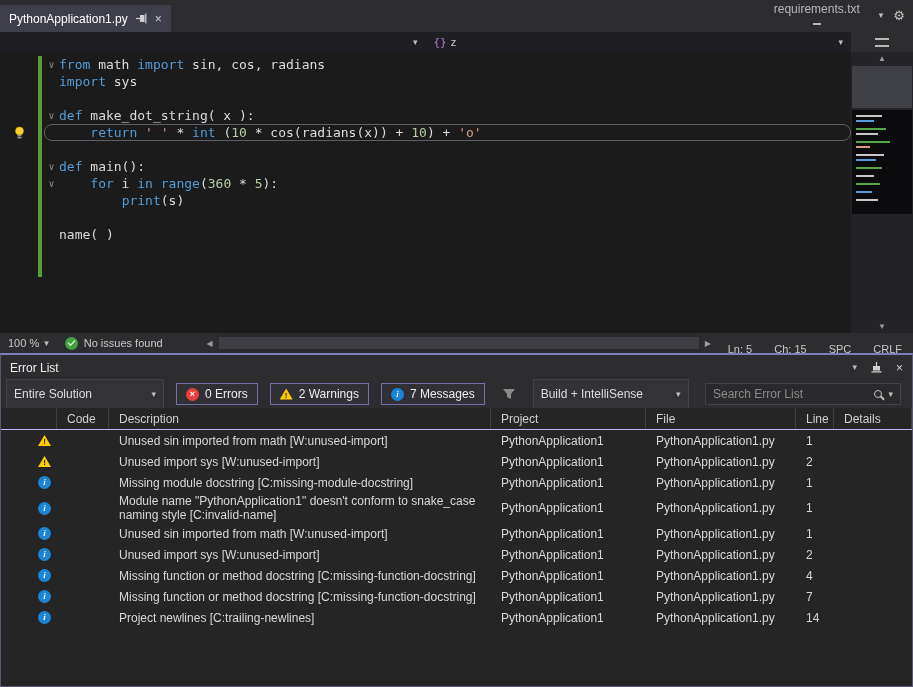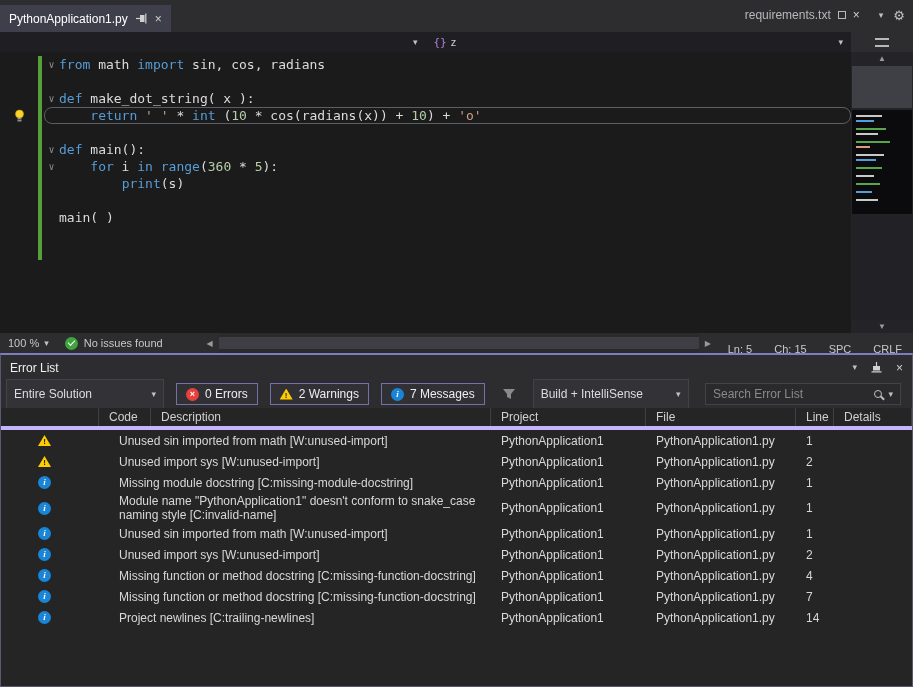--- a/index.html
+++ b/index.html
@@ -8,21 +8,21 @@
     width: 913px; height: 687px; overflow: hidden; position: relative;
     background:#eab308; color:#cccccc;
     font-family:"Liberation Sans", sans-serif;
     display:flex; flex-direction:column;
   }
 
   
   .tab-strip { height:32px; flex:none; display:flex; align-items:flex-end; justify-content:space-between; background:#2d2d30; }
   .doc-tab { height:27px; display:flex; align-items:center; gap:7px; padding:0 9px; font-size:12px; cursor:default; }
   .doc-tab.active { background:#3f3f4c; color:#ffffff; }
-  .doc-tab.inactive { color:#b8b8bc; height:26px; }
+  .doc-tab.inactive { color:#b8b8bc; height:26px;flex-direction:column; }
   .tab-strip-right { display:flex; align-items:center; gap:10px; padding:0 8px 4px 0; }
   .tiny-square { width:8px; height:8px; border:1px solid #b8b8bc; display:inline-block; }
   .close-x { font-size:12px; color:#cfcfcf; line-height:1; }
   .caret { font-size:9px; color:#c0c0c0; line-height:1; }
   .gear { font-size:13px; color:#c0c0c0; line-height:1; }
   .pin-h svg, .pin-v svg { display:block; }
   .pin-v { transform:rotate(90deg); display:inline-block; }
 
   
   .nav-row { height:20px; flex:none; display:flex; background:#1f1f23; }
@@ -79,21 +79,21 @@
   .combo.source { width:156px; }
   .toggle-btn { height:22px; border:1px solid #7272a8; background:#313135; display:flex; align-items:center; gap:6px; padding:0 9px; font-size:12px; color:#eeeeee; }
   .funnel-btn { width:24px; height:22px; display:flex; align-items:center; justify-content:center; }
   .search { margin-left:auto; margin-right:6px; width:196px; height:22px; background:#2a2a2d; border:1px solid #434346; display:flex; align-items:center; padding:0 7px; gap:6px; }
   .search input { flex:1; min-width:0; background:transparent; border:none; outline:none; color:#dddddd; font-size:12px; font-family:"Liberation Sans",sans-serif; }
   .search input::placeholder { color:#8a8a8a; }
   .lens { width:8px; height:8px; border:1.5px solid #c0c0c0; border-radius:50%; position:relative; display:inline-block; flex:none; }
   .lens::after { content:""; position:absolute; width:5px; height:1.5px; background:#c0c0c0; transform:rotate(45deg); right:-4px; bottom:-1px; }
 
   .grid-head, .grid-row { display:grid; grid-template-columns:56px 52px minmax(0,1fr) 155px 150px 38px 78px; }
-  .grid-head { height:22px; flex:none; align-items:center; font-size:12px; color:#d0d0d0; border-bottom:4px solid #c4b5fd; background:#252526;padding-left:42px; }
+  .grid-head { height:22px; flex:none; align-items:center; font-size:12px; color:#d0d0d0; border-bottom:1px solid #c4b5fd; background:#252526; }
   .grid-head > div { padding:0 10px; border-right:1px solid #3f3f46; height:100%; display:flex; align-items:center; }
   .grid-body { flex:1; overflow:hidden; }
   .grid-row { font-size:12px; color:#d8d8d8; align-items:center; min-height:21px; }
   .grid-row > div { padding:1px 10px; }
   .sev-cell { display:flex; justify-content:flex-end; padding-right:6px !important; }
 
   .tri { width:13px; height:11px; clip-path:polygon(50% 0,100% 100%,0 100%); background:#ffcc02;
     display:inline-block; text-align:center; font:700 8px/13px "Liberation Sans",sans-serif; color:#222222; flex:none; }
   .info-dot { width:13px; height:13px; border-radius:50%; background:#1a85d6; color:#ffffff;
     display:inline-block; text-align:center; font:italic 700 9px/13px "Liberation Serif",serif; flex:none; }
@@ -153,20 +153,28 @@
             <div class="line-main">
               <div class="outline-gutter">∨</div>
               <div class="code-text"><span class="kw">from</span><span class="pl"> math </span><span class="kw">import</span><span class="pl"> sin, cos, radians</span></div>
             </div>
           </div>
           <div class="code-row">
             <div class="glyph-margin"></div>
             <div class="change-bar on"></div>
             <div class="line-main">
               <div class="outline-gutter"></div>
+              <div class="code-text"><span class="kw">import</span><span class="pl"> sys</span></div>
+            </div>
+          </div>
+          <div class="code-row">
+            <div class="glyph-margin"></div>
+            <div class="change-bar on"></div>
+            <div class="line-main">
+              <div class="outline-gutter"></div>
               <div class="code-text"></div>
             </div>
           </div>
           <div class="code-row">
             <div class="glyph-margin"></div>
             <div class="change-bar on"></div>
             <div class="line-main">
               <div class="outline-gutter">∨</div>
               <div class="code-text"><span class="kw">def</span><span class="pl"> make_dot_string( x ):</span></div>
             </div>
@@ -223,21 +231,21 @@
             <div class="line-main">
               <div class="outline-gutter"></div>
               <div class="code-text"></div>
             </div>
           </div>
           <div class="code-row">
             <div class="glyph-margin"></div>
             <div class="change-bar on"></div>
             <div class="line-main">
               <div class="outline-gutter"></div>
-              <div class="code-text"><span class="pl">main( )</span></div>
+              <div class="code-text"><span class="pl">name( )</span></div>
             </div>
           </div>
           <div class="code-row">
             <div class="glyph-margin"></div>
             <div class="change-bar on"></div>
             <div class="line-main">
               <div class="outline-gutter"></div>
               <div class="code-text"></div>
             </div>
           </div>

